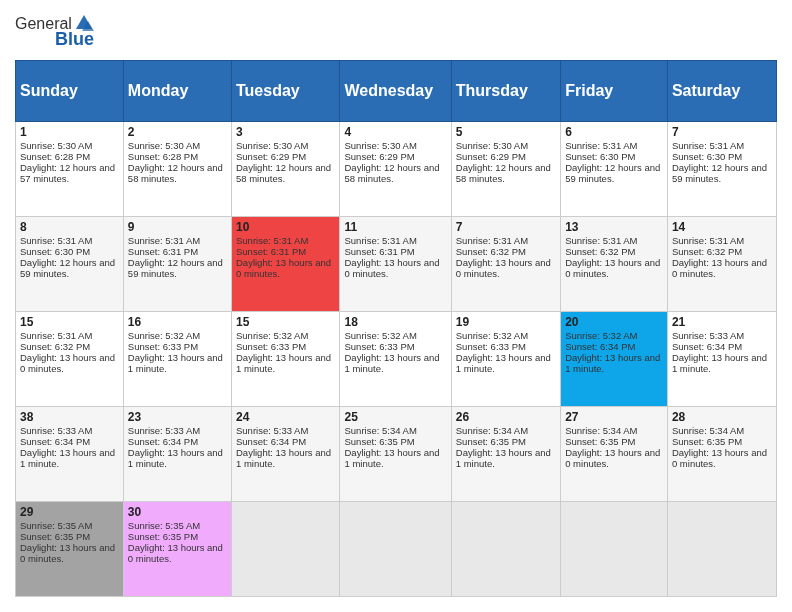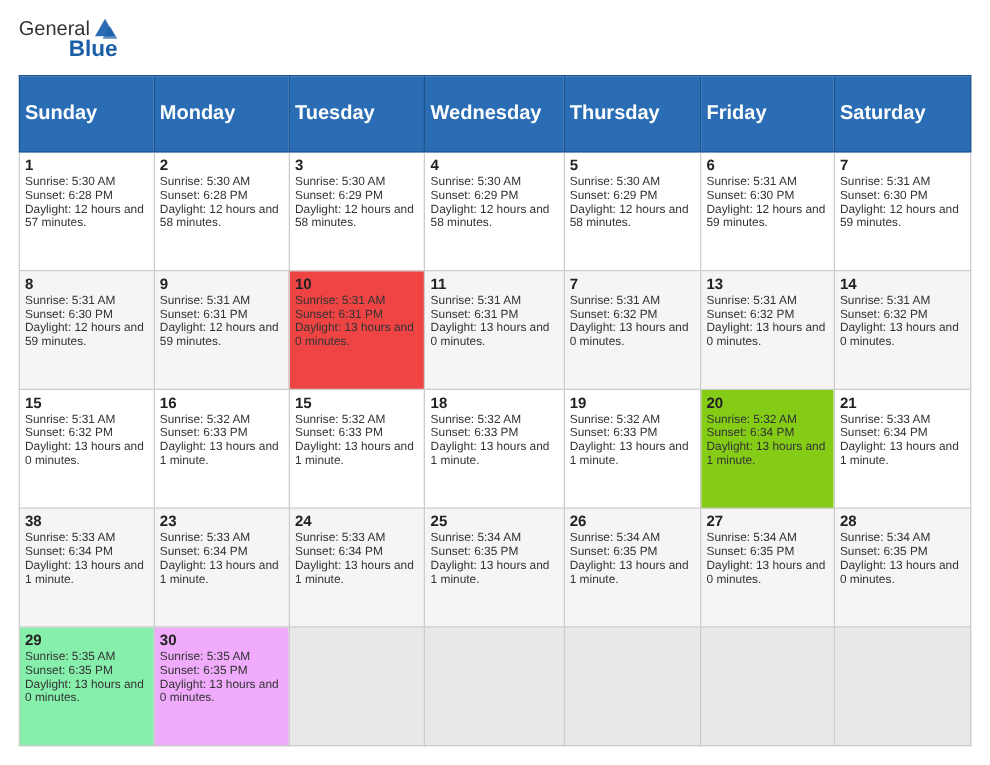--- a/index.html
+++ b/index.html
@@ -137,34 +137,34 @@
           <td style="background: rgb(245, 245, 245);"><span class="day-num">7</span><span>Sunrise: 5:31 AM<br>Sunset: 6:32 PM<br>Daylight: 13 hours and 0 minutes.</span></td>
           <td style="background: rgb(245, 245, 245);"><span class="day-num">13</span><span>Sunrise: 5:31 AM<br>Sunset: 6:32 PM<br>Daylight: 13 hours and 0 minutes.</span></td>
           <td style="background: rgb(245, 245, 245);"><span class="day-num">14</span><span>Sunrise: 5:31 AM<br>Sunset: 6:32 PM<br>Daylight: 13 hours and 0 minutes.</span></td>
         </tr>
         <tr>
           <td style="background: rgb(255, 255, 255);"><span class="day-num">15</span><span>Sunrise: 5:31 AM<br>Sunset: 6:32 PM<br>Daylight: 13 hours and 0 minutes.</span></td>
           <td style="background: rgb(255, 255, 255);"><span class="day-num">16</span><span>Sunrise: 5:32 AM<br>Sunset: 6:33 PM<br>Daylight: 13 hours and 1 minute.</span></td>
           <td style="background: rgb(255, 255, 255);"><span class="day-num">15</span><span>Sunrise: 5:32 AM<br>Sunset: 6:33 PM<br>Daylight: 13 hours and 1 minute.</span></td>
           <td style="background: rgb(255, 255, 255);"><span class="day-num">18</span><span>Sunrise: 5:32 AM<br>Sunset: 6:33 PM<br>Daylight: 13 hours and 1 minute.</span></td>
           <td style="background: rgb(255, 255, 255); margin-top: 28px;"><span class="day-num">19</span><span>Sunrise: 5:32 AM<br>Sunset: 6:33 PM<br>Daylight: 13 hours and 1 minute.</span></td>
-          <td style="background: #84cc16;"><span class="day-num">20</span><span>Sunrise: 5:32 AM<br>Sunset: 6:34 PM<br>Daylight: 13 hours and 1 minute.</span></td>
+          <td style="background: #0ea5e9;"><span class="day-num">20</span><span>Sunrise: 5:32 AM<br>Sunset: 6:34 PM<br>Daylight: 13 hours and 1 minute.</span></td>
           <td style="background: rgb(255, 255, 255);"><span class="day-num">21</span><span>Sunrise: 5:33 AM<br>Sunset: 6:34 PM<br>Daylight: 13 hours and 1 minute.</span></td>
         </tr>
         <tr>
           <td style="background: rgb(245, 245, 245);"><span class="day-num">38</span><span>Sunrise: 5:33 AM<br>Sunset: 6:34 PM<br>Daylight: 13 hours and 1 minute.</span></td>
           <td style="background: rgb(245, 245, 245);"><span class="day-num">23</span><span>Sunrise: 5:33 AM<br>Sunset: 6:34 PM<br>Daylight: 13 hours and 1 minute.</span></td>
           <td style="background: rgb(245, 245, 245);"><span class="day-num">24</span><span>Sunrise: 5:33 AM<br>Sunset: 6:34 PM<br>Daylight: 13 hours and 1 minute.</span></td>
           <td style="background: rgb(245, 245, 245);"><span class="day-num">25</span><span>Sunrise: 5:34 AM<br>Sunset: 6:35 PM<br>Daylight: 13 hours and 1 minute.</span></td>
           <td style="background: rgb(245, 245, 245);"><span class="day-num">26</span><span>Sunrise: 5:34 AM<br>Sunset: 6:35 PM<br>Daylight: 13 hours and 1 minute.</span></td>
           <td style="background: rgb(245, 245, 245);"><span class="day-num">27</span><span>Sunrise: 5:34 AM<br>Sunset: 6:35 PM<br>Daylight: 13 hours and 0 minutes.</span></td>
           <td style="background: rgb(245, 245, 245);"><span class="day-num">28</span><span>Sunrise: 5:34 AM<br>Sunset: 6:35 PM<br>Daylight: 13 hours and 0 minutes.</span></td>
         </tr>
         <tr>
-          <td style="background: #86efac; margin-top: 24px;"><span class="day-num">29</span><span>Sunrise: 5:35 AM<br>Sunset: 6:35 PM<br>Daylight: 13 hours and 0 minutes.</span></td>
+          <td style="background: #a3a3a3; margin-top: 24px;"><span class="day-num">29</span><span>Sunrise: 5:35 AM<br>Sunset: 6:35 PM<br>Daylight: 13 hours and 0 minutes.</span></td>
           <td style="background: #f0abfc;"><span class="day-num">30</span><span>Sunrise: 5:35 AM<br>Sunset: 6:35 PM<br>Daylight: 13 hours and 0 minutes.</span></td>
           <td class="empty-cell" style="background: rgb(232, 232, 232);"></td>
           <td class="empty-cell" style="background: rgb(232, 232, 232);"></td>
           <td class="empty-cell" style="background: rgb(232, 232, 232);"></td>
           <td class="empty-cell" style="background: rgb(232, 232, 232);"></td>
           <td class="empty-cell" style="background: rgb(232, 232, 232);"></td>
         </tr>
       </tbody>
   </table>
 </div>

